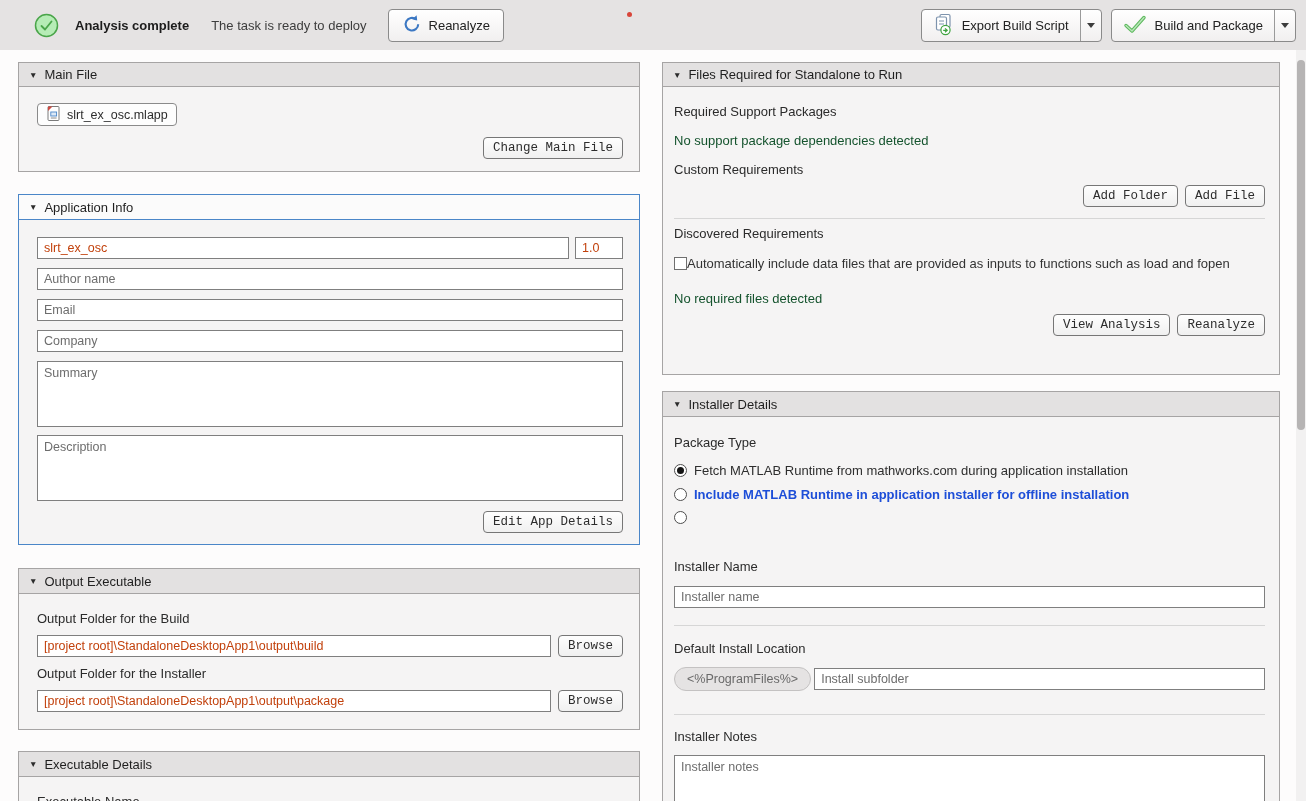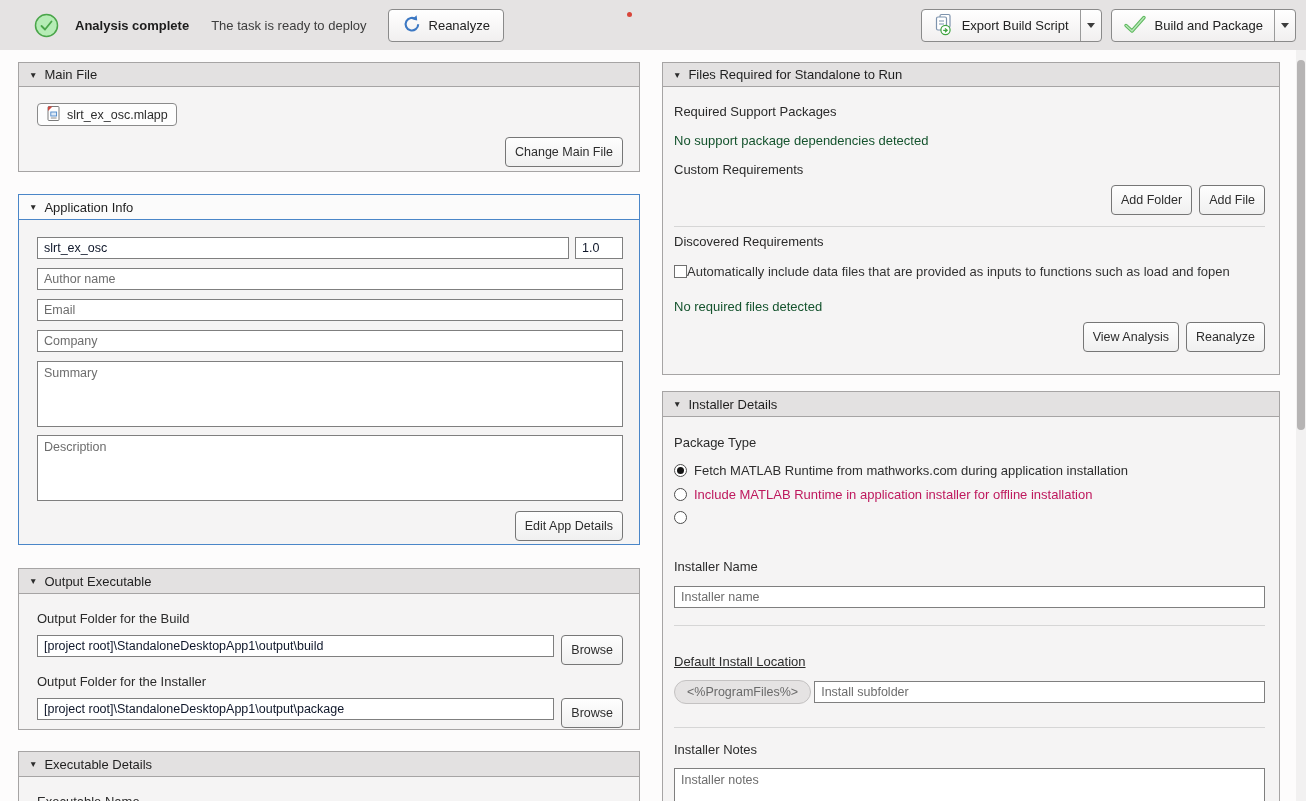--- a/index.html
+++ b/index.html
@@ -32,28 +32,28 @@
   .panel.selected .panel-header { background:#fbfbfb; border-bottom-color:#4a86c8; }
   .tri { font-size:8.5px; margin-right:7px; color:#2b2b2b; }
 
   .pad { padding:0 16px 0 18px; }
   .pad-r { padding:0 14px 0 11px; }
 
   label.head { display:block; color:#2b2b2b; }
   .muted { color:#14532d; }
 
   input.fld, textarea.fld { display:block; width:100%; border:1px solid #7f7f7f; background:#ffffff; height:22px;
-        font-family:inherit; font-size:12.5px; color:#0f172a; padding:0 6px; border-radius:0; outline:none; }
+        font-family:inherit; font-size:12.5px; color:#c2410c; padding:0 6px; border-radius:0; outline:none; }
   textarea.fld { resize:none; padding-top:4px; }
   .gray-fld { background:#e2e0e0; }
   input::placeholder, textarea::placeholder { color:#6d6d6d; opacity:1; }
 
-  .btn { display:inline-flex; align-items:center; justify-content:center; height:30px; padding:0 9px;
+  .btn { display:inline-flex; align-items:center; justify-content:center; height:22px; padding:0 9px;
          background:linear-gradient(#fefefe,#f0f0f0); border:1px solid #767676; border-radius:4px;
-         font-family:Liberation Sans, sans-serif; font-size:12.5px; color:#2d2d2d; cursor:pointer; white-space:nowrap; }
+         font-family:Liberation Mono, monospace; font-size:12.5px; color:#2d2d2d; cursor:pointer; white-space:nowrap; }
   .btn-row { display:flex; justify-content:flex-end; gap:7px; }
 
   .chip { display:inline-flex; align-items:center; gap:6px; height:23px; padding:0 8px; background:#fdfdfd;
           border:1px solid #8a8a8a; border-radius:4px; font-size:12.5px; color:#2d2d2d; cursor:pointer; }
 
   hr.sep { border:none; border-top:1px solid #d6d6d6; }
 
   .check-row { display:flex; align-items:center; }
   .checkbox { width:13px; height:13px; background:#fff; border:1px solid #6f6f6f; flex:0 0 auto; cursor:pointer; }
 
@@ -239,32 +239,32 @@
     </div>
     <div class="pad-r">
       <label class="head" style="margin-top:18px;">Package Type</label>
 
       <div class="radio-row" style="margin-top:13px;">
         <span class="radio checked"></span>
         <span style="color:#2e2e2e;">Fetch MATLAB Runtime from mathworks.com during application installation</span>
       </div>
       <div class="radio-row" style="margin-top:9px;">
         <span class="radio"></span>
-        <span style="color:#be185d;">Include MATLAB Runtime in application installer for offline installation</span>
+        <span style="color:#1d4ed8;font-weight:bold;">Include MATLAB Runtime in application installer for offline installation</span>
       </div>
       <div class="radio-row" style="margin-top:9px;">
         <span class="radio"></span>
       </div>
 
       <label class="head" style="margin-top:35px;">Installer Name</label>
       <input class="fld" style="margin-top: 12px;" placeholder="Installer name">
 
       <hr class="sep" style="margin-top:17px;">
 
-      <label class="head" style="margin-top:28px;text-decoration:underline;">Default Install Location</label>
+      <label class="head" style="margin-top:15px;">Default Install Location</label>
       <div class="pf-row" style="margin-top:11px;">
         <span class="pf-chip">&lt;%ProgramFiles%&gt;</span>
         <input class="fld" style="flex: 1 1 0%;" placeholder="Install subfolder">
       </div>
 
       <hr class="sep" style="margin-top:23px;">
 
       <label class="head" style="margin-top:14px;">Installer Notes</label>
       <textarea class="fld" style="margin-top: 11px; height: 80px;" placeholder="Installer notes"></textarea>
     </div>

